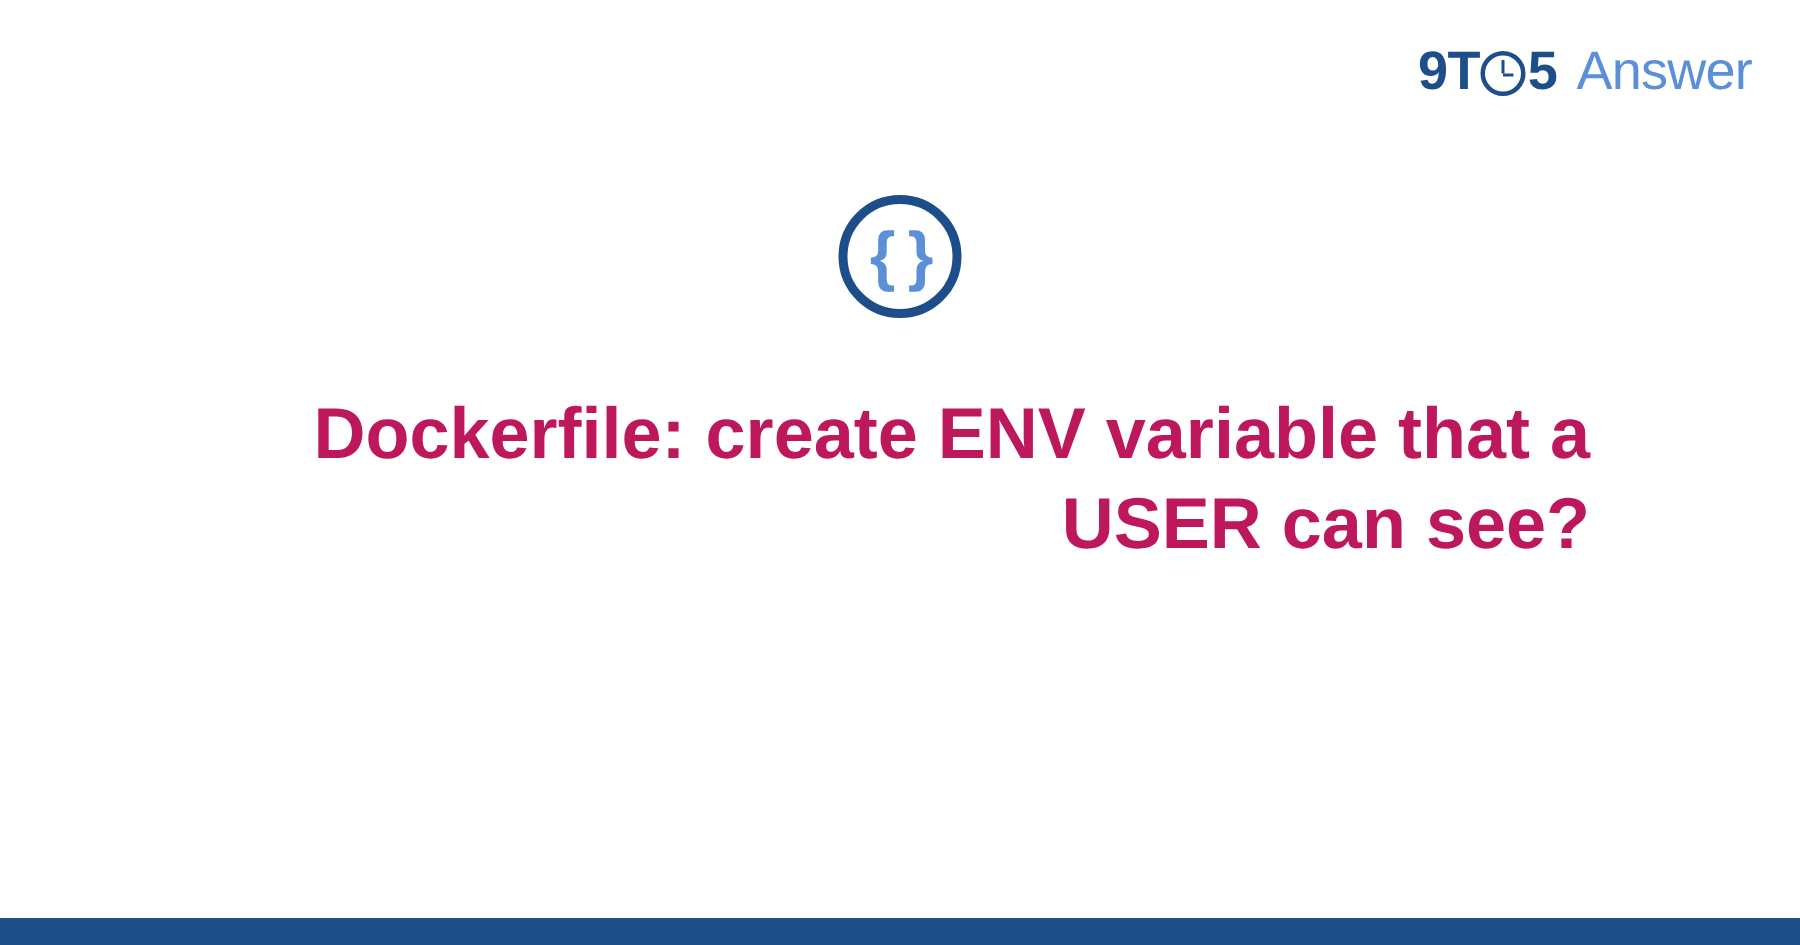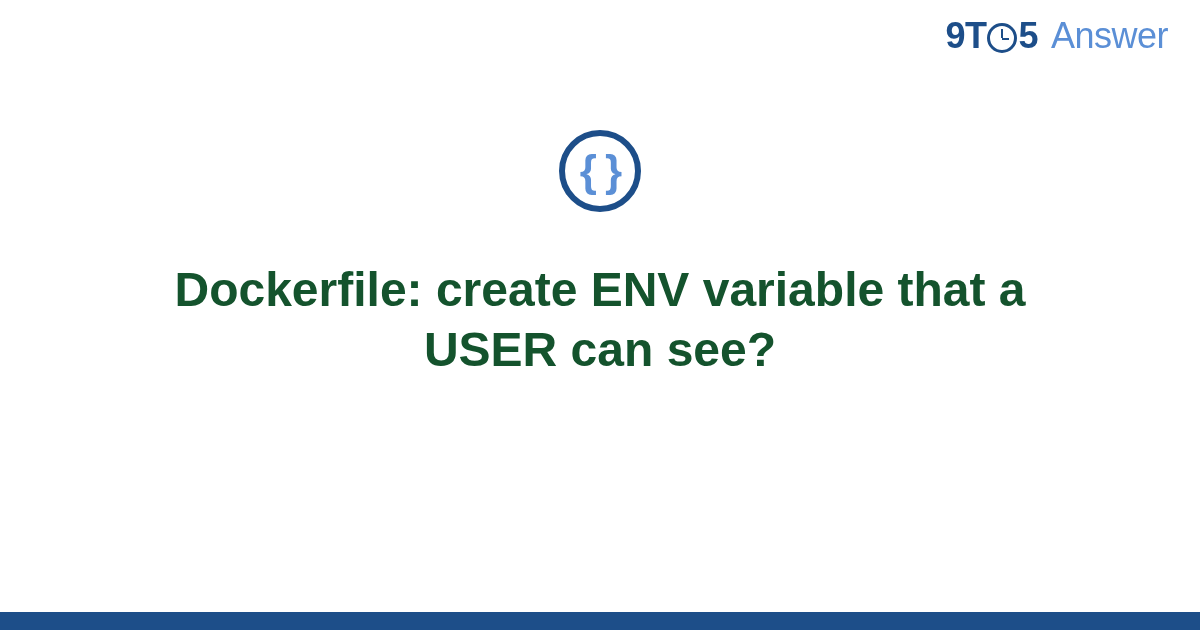--- a/index.html
+++ b/index.html
@@ -10,21 +10,21 @@
     body {
       width: 1200px;
       height: 630px;
       background: #ffffff;
       font-family: Arial, Helvetica, sans-serif;
       position: relative;
       overflow: hidden;
     }
     .logo {
       position: absolute;
-      top: 15px;
+      top: 26px;
       right: 32px;
       display: flex;
       align-items: center;
       font-size: 36px;
       font-weight: 400;
       letter-spacing: -0.5px;
     }
     .logo-9t {
       color: #1d4e89;
       font-weight: 600;
@@ -92,22 +92,22 @@
     .category-icon-inner {
       color: #5b8fd6;
       font-size: 44px;
       font-weight: 700;
       font-family: Arial, sans-serif;
       letter-spacing: -2px;
     }
     .title {
       font-size: 48px;
       font-weight: 700;
-      color: #14532d;
-      text-align: center;
+      color: #be185d;
+      text-align: right;
       line-height: 1.25;
       max-width: 960px;
       padding: 0 20px;
     }
     .bottom-bar {
       position: absolute;
       bottom: 0;
       left: 0;
       width: 100%;
       height: 18px;

